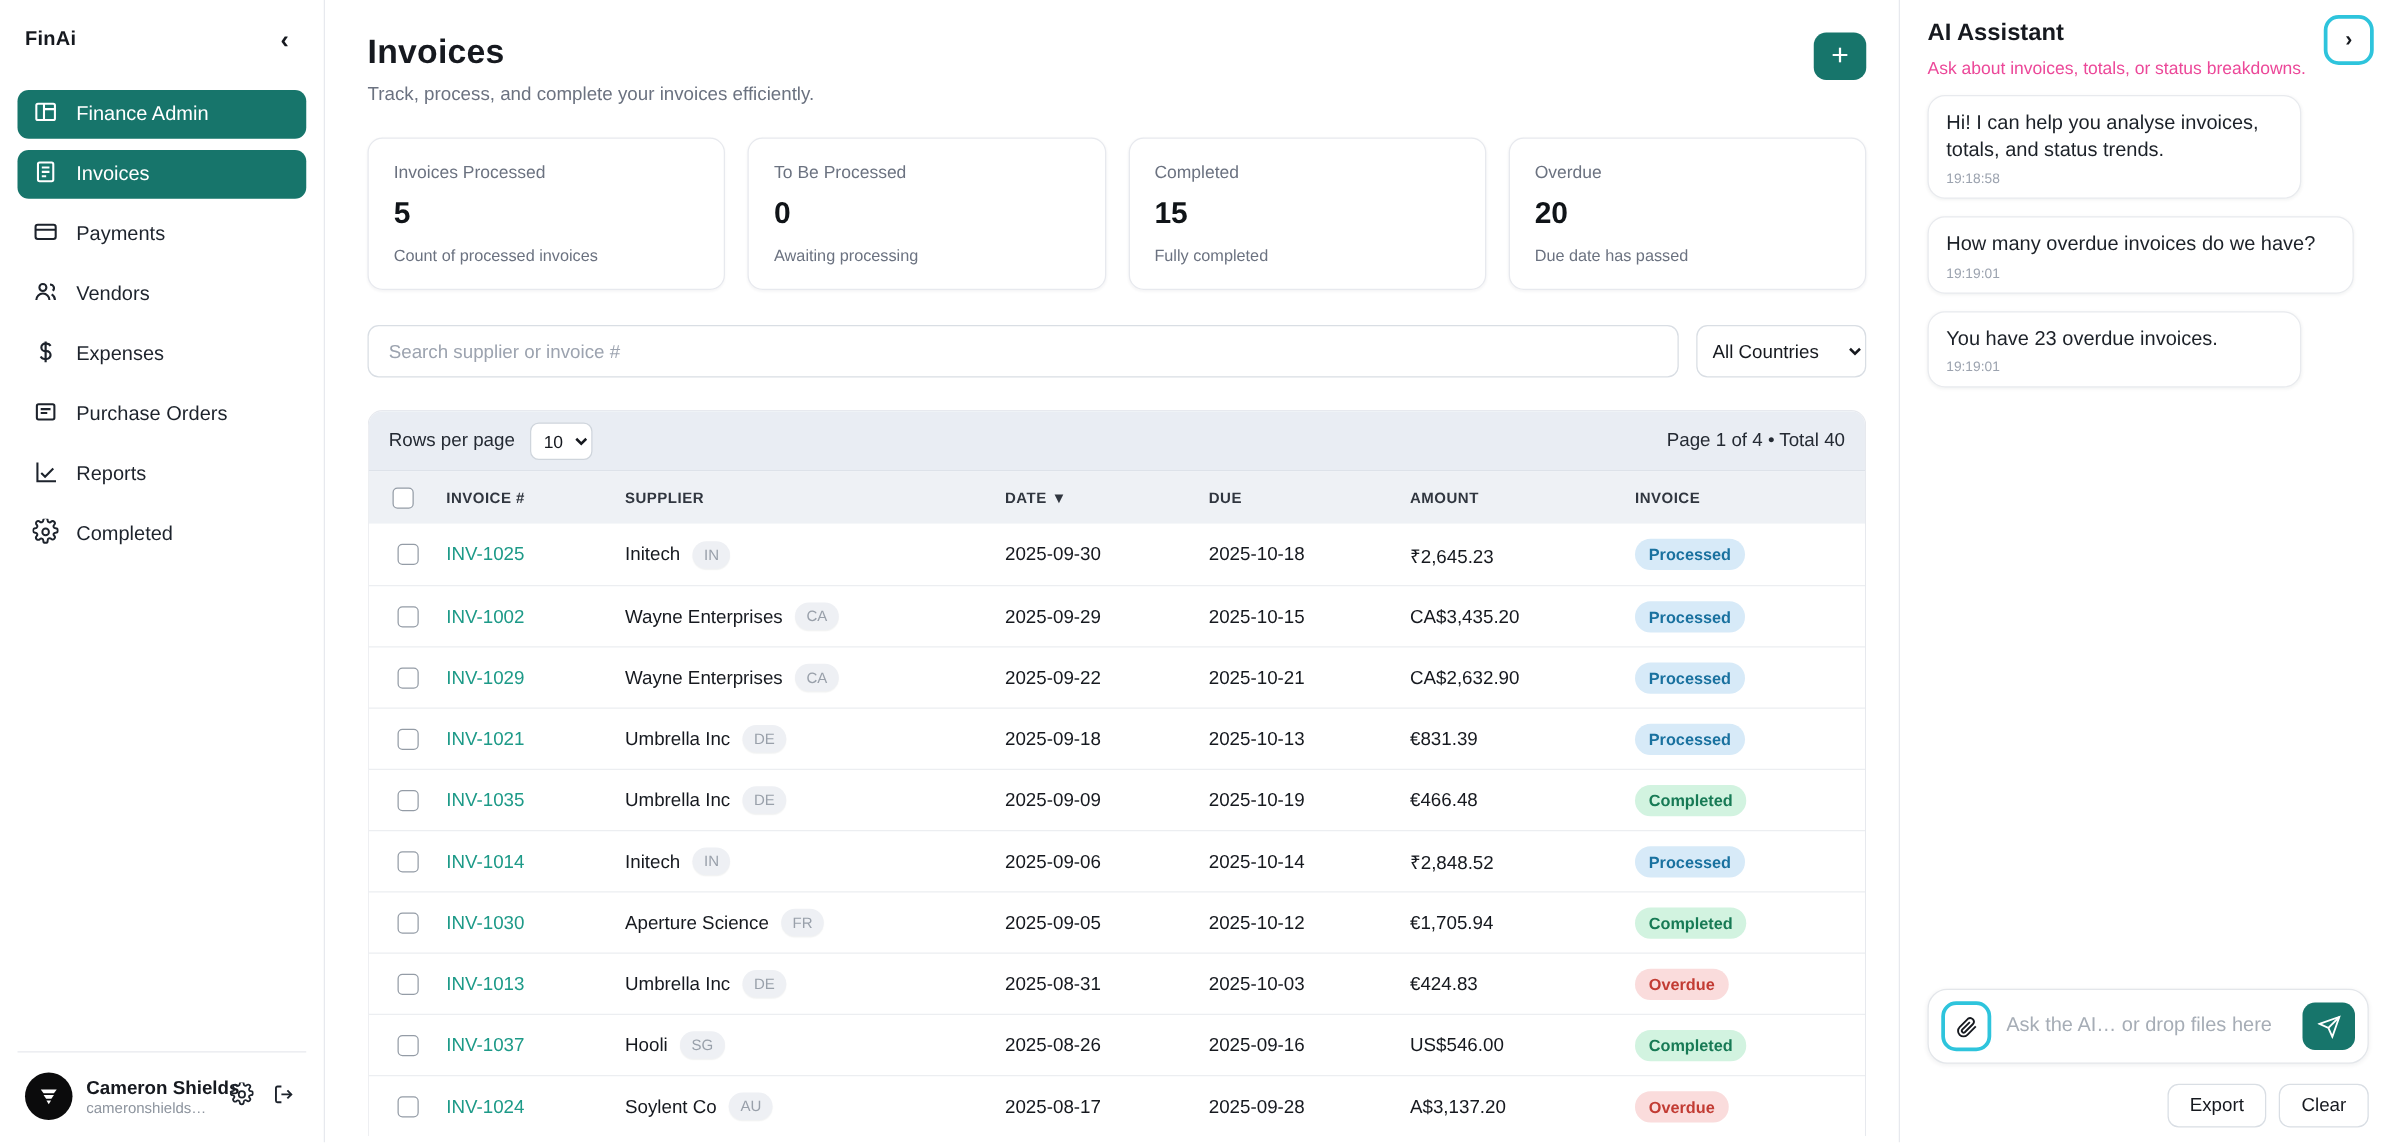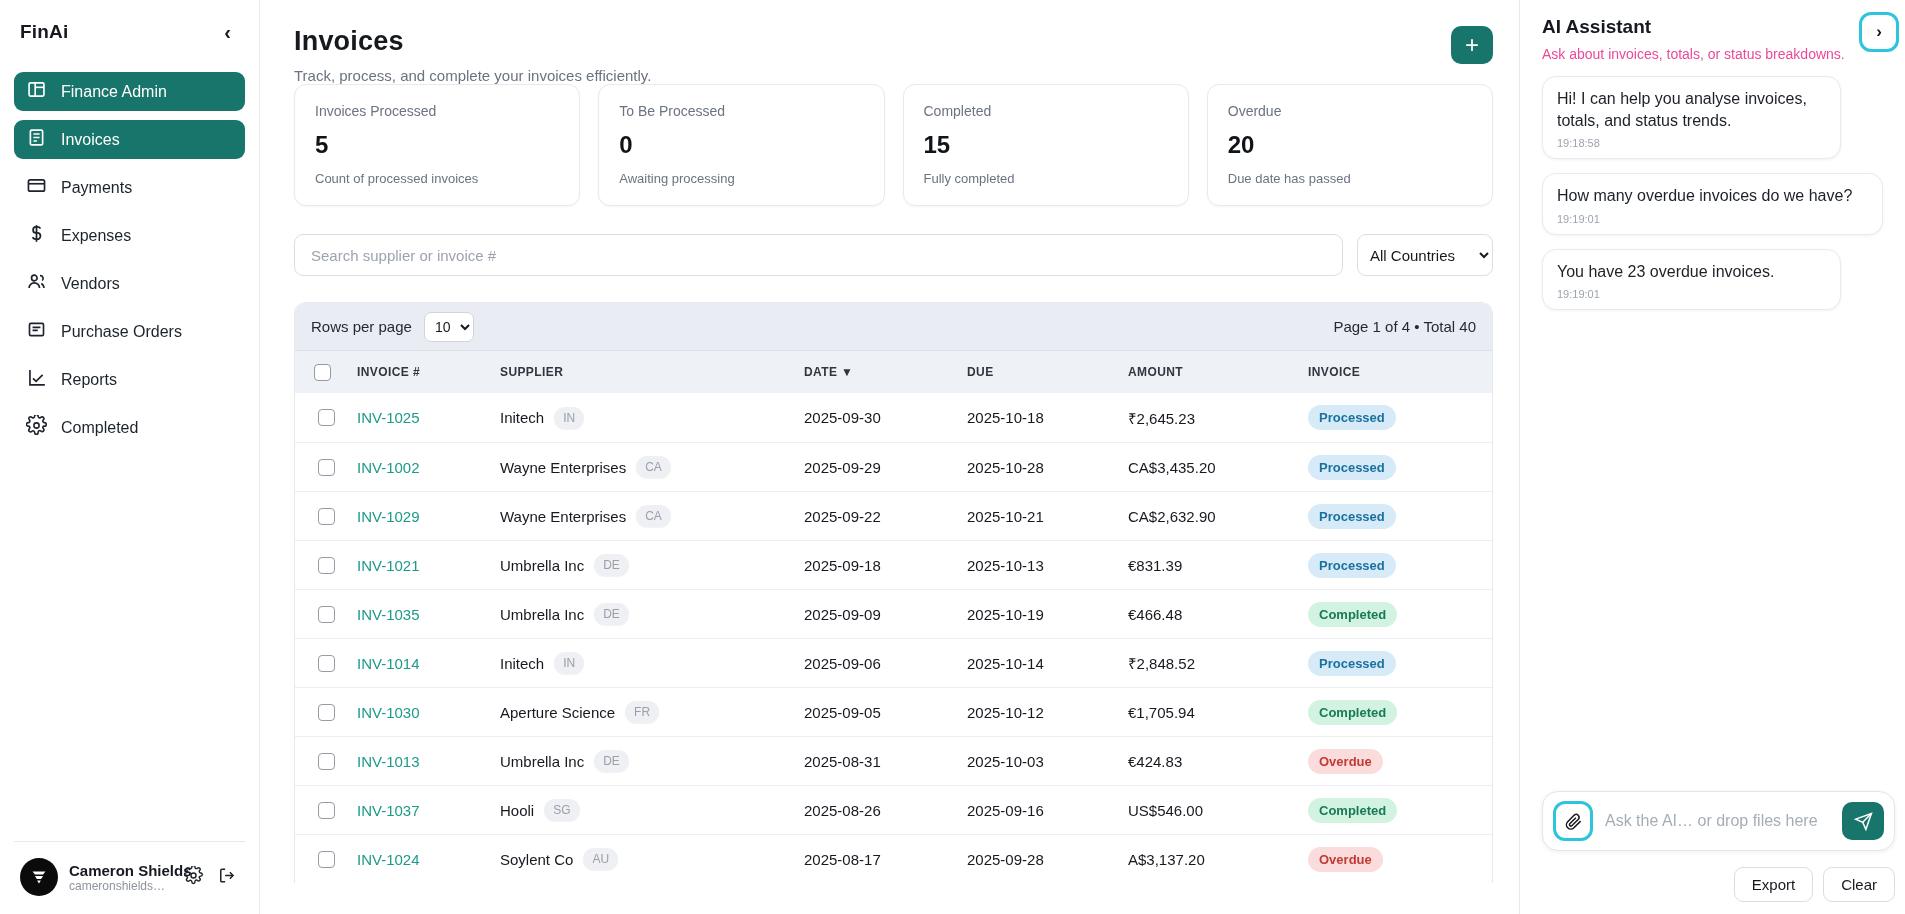--- a/index.html
+++ b/index.html
@@ -12,21 +12,21 @@
   }
   
   .sidebar {
     width: 260px; height: 914px; flex: 0 0 260px;
     border-right: 1px solid #e7e9ee;
     display: flex; flex-direction: column;
     padding: 18px 14px 0 14px;
     background: #fff;
   }
   .sidebar-header { display: flex; align-items: center; justify-content: space-between; padding: 0 6px 4px 6px; }
-  .brand { font-size: 19px; font-weight: bold; letter-spacing: .2px; }
+  .brand { font-size: 16px; font-weight: bold; letter-spacing: .2px; }
   .collapse-btn { background: none; border: none; font-size: 20px; font-weight: bold; color: #16191f; cursor: pointer; line-height: 1; padding: 4px 8px; }
   .nav { margin-top: 22px; display: flex; flex-direction: column; gap: 9px; }
   .nav-item {
     display: flex; align-items: center; gap: 14px;
     height: 39px; padding: 0 12px; border-radius: 9px;
     font-size: 16px; color: #1d232c; cursor: pointer;
   }
   .nav-item svg { width: 21px; height: 21px; flex: 0 0 21px; }
   .nav-item.active { background: #17756b; color: #ffffff; }
   .sidebar-footer {
@@ -51,21 +51,21 @@
     border-right: 1px solid #e7e9ee;
   }
   .page-head { display: flex; justify-content: space-between; align-items: flex-start; }
   .page-title { font-size: 27px; font-weight: bold; letter-spacing: .2px; }
   .page-subtitle { margin-top: 10px; font-size: 15px; color: #6b7280; }
   .add-btn {
     width: 42px; height: 38px; border-radius: 10px; border: none;
     background: #17756b; color: #fff; font-size: 24px; line-height: 1;
     cursor: pointer; display: flex; align-items: center; justify-content: center;
   }
-  .stats-row { display: flex; gap: 18px; }
+  .stats-row { display: flex; gap: 18px; margin-top: 26px; }
   .stat-card {
     flex: 1; height: 122px; background: #fff;
     border: 1px solid #e7e9ee; border-radius: 12px;
     padding: 18px 20px;
     box-shadow: 0 1px 2px rgba(20,30,40,.04);
   }
   .stat-label { font-size: 14px; color: #6b7280; }
   .stat-value { font-size: 24px; font-weight: bold; color: #101418; margin-top: 12px; }
   .stat-caption { font-size: 13px; color: #6b7280; margin-top: 12px; }
 
@@ -198,34 +198,34 @@
         <span>Invoices</span>
       </div>
       <div class="nav-item">
         <span class="icon"><svg viewBox="0 0 24 24" fill="none" stroke="currentColor" stroke-width="1.9">
             <rect x="2.8" y="5.5" width="18.4" height="13" rx="2"></rect>
             <path d="M2.8 10h18.4"></path>
           </svg></span>
         <span>Payments</span>
       </div>
       <div class="nav-item">
-        <span class="icon"><svg viewBox="0 0 24 24" fill="none" stroke="currentColor" stroke-width="2">
-            <path d="M12 2.5v19"></path>
-            <path d="M16.5 6.5a4 4 0 0 0-4-2h-1a3.4 3.4 0 0 0 0 6.8h1.4a3.6 3.6 0 0 1 0 7.2h-1.4a4.2 4.2 0 0 1-4-2.2"></path>
-          </svg></span>
-        <span>Expenses</span>
-      </div>
-      <div class="nav-item">
         <span class="icon"><svg viewBox="0 0 24 24" fill="none" stroke="currentColor" stroke-width="1.9">
             <circle cx="9.5" cy="8" r="3.2"></circle>
             <path d="M3.5 19.5a6 6 0 0 1 12 0"></path>
             <path d="M16 5.4a3.2 3.2 0 0 1 2.5 5.6"></path>
             <path d="M17.5 14.2a6 6 0 0 1 3 5.3"></path>
           </svg></span>
         <span>Vendors</span>
+      </div>
+      <div class="nav-item">
+        <span class="icon"><svg viewBox="0 0 24 24" fill="none" stroke="currentColor" stroke-width="2">
+            <path d="M12 2.5v19"></path>
+            <path d="M16.5 6.5a4 4 0 0 0-4-2h-1a3.4 3.4 0 0 0 0 6.8h1.4a3.6 3.6 0 0 1 0 7.2h-1.4a4.2 4.2 0 0 1-4-2.2"></path>
+          </svg></span>
+        <span>Expenses</span>
       </div>
       <div class="nav-item">
         <span class="icon"><svg viewBox="0 0 24 24" fill="none" stroke="currentColor" stroke-width="1.9">
             <rect x="4" y="5" width="16" height="14" rx="1.6"></rect>
             <path d="M7.5 9.5h9M7.5 13h6"></path>
           </svg></span>
         <span>Purchase Orders</span>
       </div>
       <div class="nav-item">
         <span class="icon"><svg viewBox="0 0 24 24" fill="none" stroke="currentColor" stroke-width="1.9">
@@ -352,21 +352,21 @@
         <div class="grid-row">
           <div class="cell cell-check">
             <input type="checkbox" class="row-checkbox" style="">
           </div>
           <div class="cell"><a class="invoice-link">INV-1002</a></div>
           <div class="cell supplier-cell">
             <span>Wayne Enterprises</span>
             <span class="country-pill">CA</span>
           </div>
           <div class="cell">2025-09-29</div>
-          <div class="cell">2025-10-28</div>
+          <div class="cell">2025-10-15</div>
           <div class="cell">CA$3,435.20</div>
           <div class="cell"><span class="status-pill status-processed">Processed</span></div>
         </div>
         <div class="grid-row">
           <div class="cell cell-check">
             <input type="checkbox" class="row-checkbox" style="">
           </div>
           <div class="cell"><a class="invoice-link">INV-1029</a></div>
           <div class="cell supplier-cell">
             <span>Wayne Enterprises</span>

